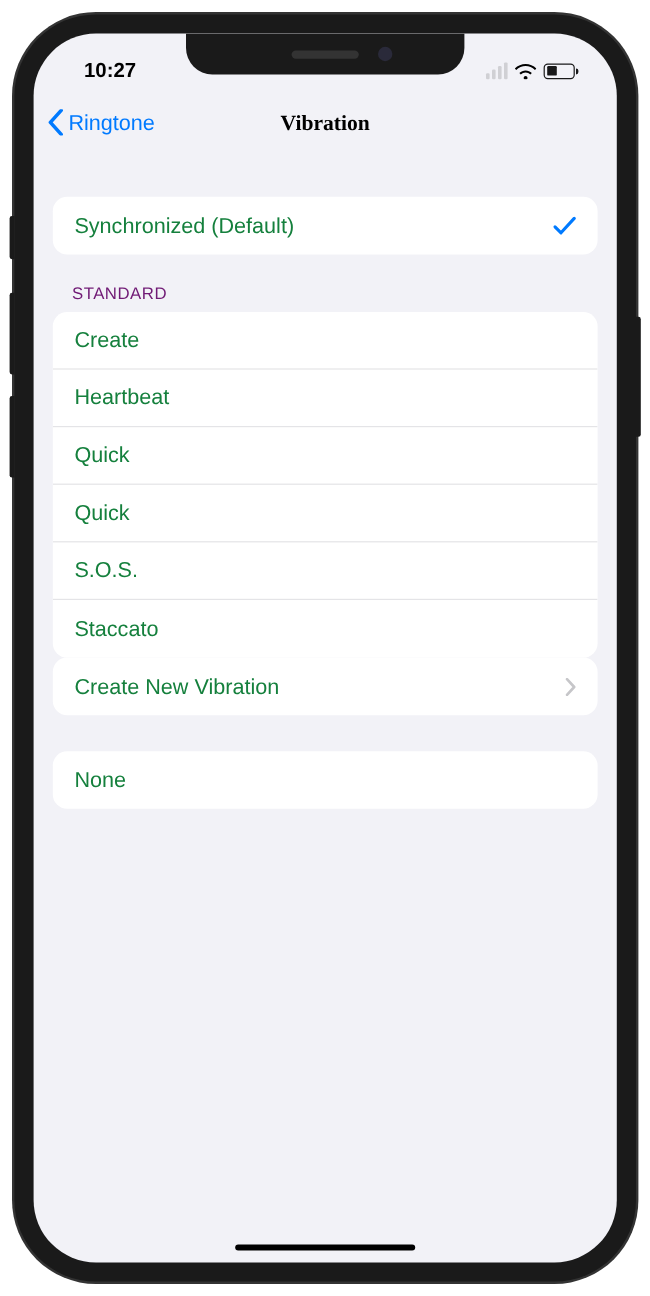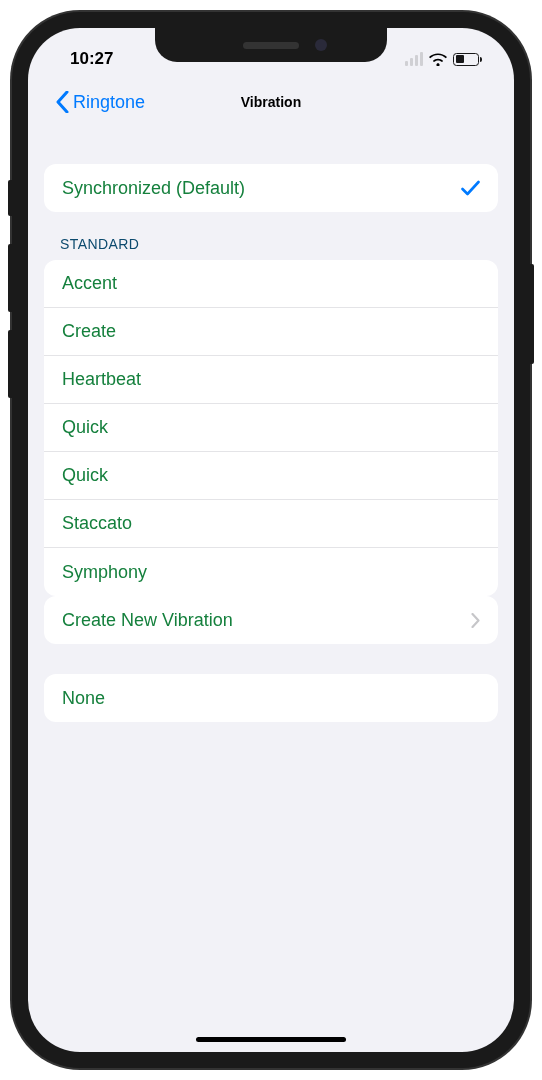--- a/index.html
+++ b/index.html
@@ -154,52 +154,53 @@
       height: 5px;
       background: #000;
       border-radius: 0 2px 2px 0;
       margin-left: 1px;
       opacity: 0.9;
     }
     .nav-bar {
       display: flex;
       align-items: center;
       height: 52px;
-      padding: 0 28px;
+      padding: 0 12px;
       position: relative;
     }
     .back-button {
       display: flex;
       align-items: center;
       gap: 4px;
       color: #007aff;
       font-size: 18px;
       z-index: 2;
     }
     .back-chevron svg { display: block; }
     .nav-title {
       position: absolute;
       left: 0;
       right: 0;
       text-align: center;
-      font-size: 14px;
+      font-size: 18px;
       font-weight: 600;
       color: #000;
+      font-family: Liberation Serif, serif;
     }
     .content {
       padding: 0 16px;
     }
     .list-group {
       background: #fff;
       border-radius: 12px;
       overflow: hidden;
     }
     .section-header {
       font-size: 14px;
-      color: #0c4a6e;
+      color: #701a75;
       letter-spacing: 0.4px;
       padding: 24px 16px 8px;
       text-transform: uppercase;
     }
     .list-row {
       display: flex;
       align-items: center;
       justify-content: space-between;
       padding: 13px 18px;
       font-size: 18px;
@@ -285,39 +286,36 @@
             <svg width="19" height="16" viewBox="0 0 19 16">
               <path d="M1.5 9 L6.5 14 L17.5 2" stroke="#007aff" stroke-width="2.6" fill="none" stroke-linecap="round" stroke-linejoin="round"></path>
             </svg>
           </span>
         </div>
       </div>
 
       <div class="section-header">STANDARD</div>
       <div class="list-group">
         <div class="list-row">
-          <span>Accent</span>
-        </div>
-        <div class="list-row">
           <span>Create</span>
         </div>
         <div class="list-row">
           <span>Heartbeat</span>
         </div>
         <div class="list-row">
           <span>Quick</span>
         </div>
         <div class="list-row">
           <span>Quick</span>
         </div>
         <div class="list-row">
+          <span>S.O.S.</span>
+        </div>
+        <div class="list-row">
           <span>Staccato</span>
-        </div>
-        <div class="list-row">
-          <span>Symphony</span>
         </div>
       </div>
 
       <div class="list-group">
         <div class="list-row">
           <span>Create New Vibration</span>
           <span class="chevron-right">
             <svg width="9" height="15" viewBox="0 0 9 15">
               <path d="M1.5 1 L7.5 7.5 L1.5 14" stroke="#c6c6c9" stroke-width="2.2" fill="none" stroke-linecap="round" stroke-linejoin="round"></path>
             </svg>

